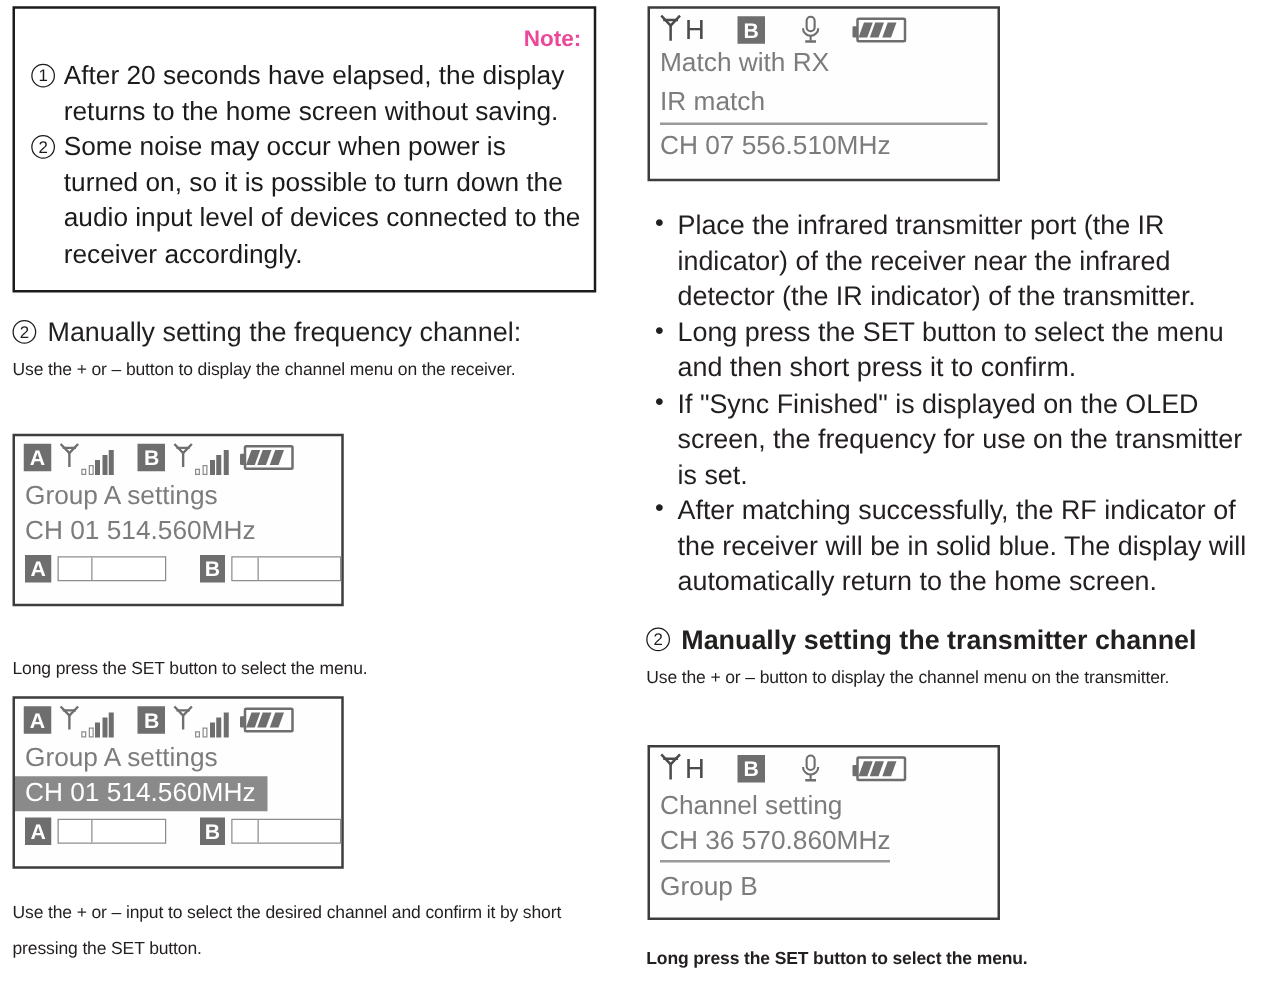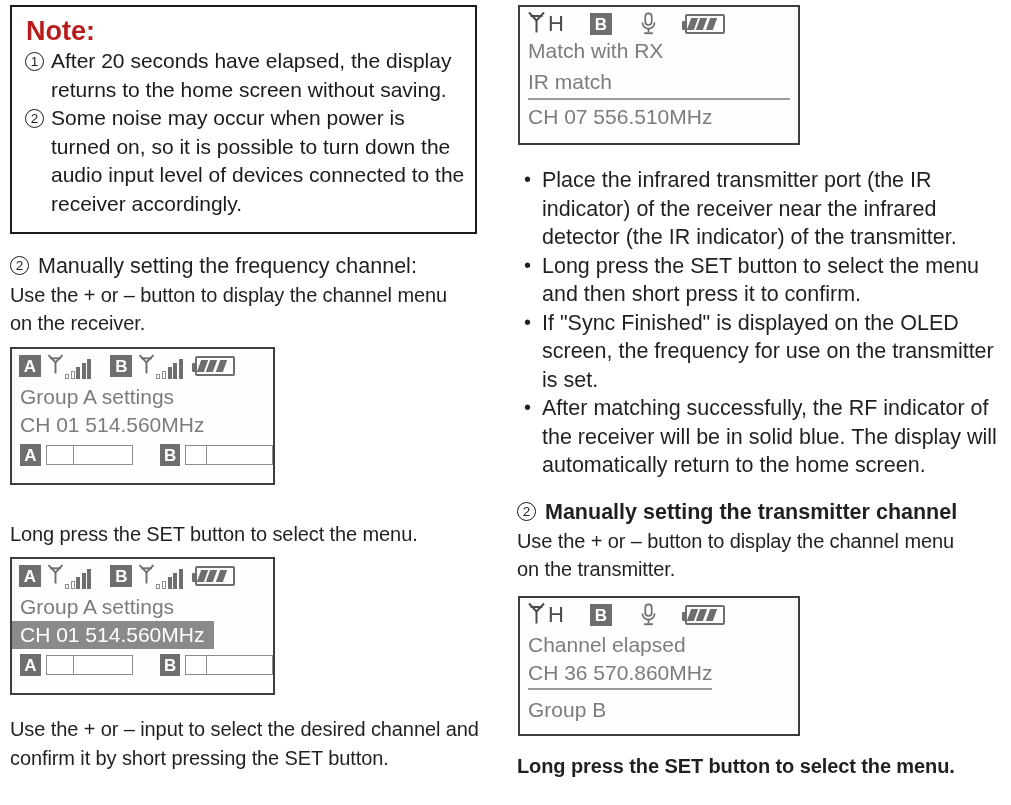--- a/index.html
+++ b/index.html
@@ -12,39 +12,39 @@
     position:relative;
   }
   .page{position:absolute;inset:0;}
 
   .col{position:absolute;top:0;}
   .col-left{left:0;width:500px;}
   .col-right{left:505px;width:506px;}
 
   
   .para{
-    font-size:20px;
+    font-size:14px;
     line-height:28.5px;
     letter-spacing:-0.1px;
     color:#231f20;
     font-weight:400;
   }
   .para.bold{font-weight:700;}
 
   
   .note-box{
     position:absolute;left:10px;top:5px;width:467px;
     border:2.3px solid #1b1b1b;
     box-sizing:border-box;
     padding:12px 10px 14px 13px;
     background:#fff;
   }
   .note-title{
-    font-size:27px;font-weight:700;line-height:25px;
-    margin:0 0 3px 1px;color:#b91c1c;
+    font-size:18px;font-weight:700;line-height:25px;
+    margin:0 0 3px 1px;color:#ec4899;text-align:right;
   }
   .note-item{
     display:flex;align-items:flex-start;
     font-size:21px;line-height:28.5px;
     margin-bottom:0px;
   }
   .note-num{
     flex:0 0 auto;width:26px;
     font-size:19px;line-height:28.5px;
     color:#1b1b1b;
@@ -408,21 +408,21 @@
               <line x1="4.2" y1="21.2" x2="12.8" y2="21.2" stroke="#6e6e6e" stroke-width="1.9"></line>
             </svg>
           </span>
           <span class="batt" style="margin-left:28px;">
             <s></s>
               <s></s>
               <s></s>
           </span>
         </div>
 
-        <div class="oled-line" style="margin-top:3px;">Channel elapsed</div>
+        <div class="oled-line" style="margin-top:3px;">Channel setting</div>
         <div class="oled-line"><span class="underln">CH 36 570.860MHz</span></div>
         <div class="oled-line" style="margin-top:6px;">Group B</div>
       </div>
     </div>
 
     <div class="para bold" style="position:absolute;left:12px;top:752px;width:492px;">Long press the SET button to select the menu.</div>
   </div>
 
 </div>
 

